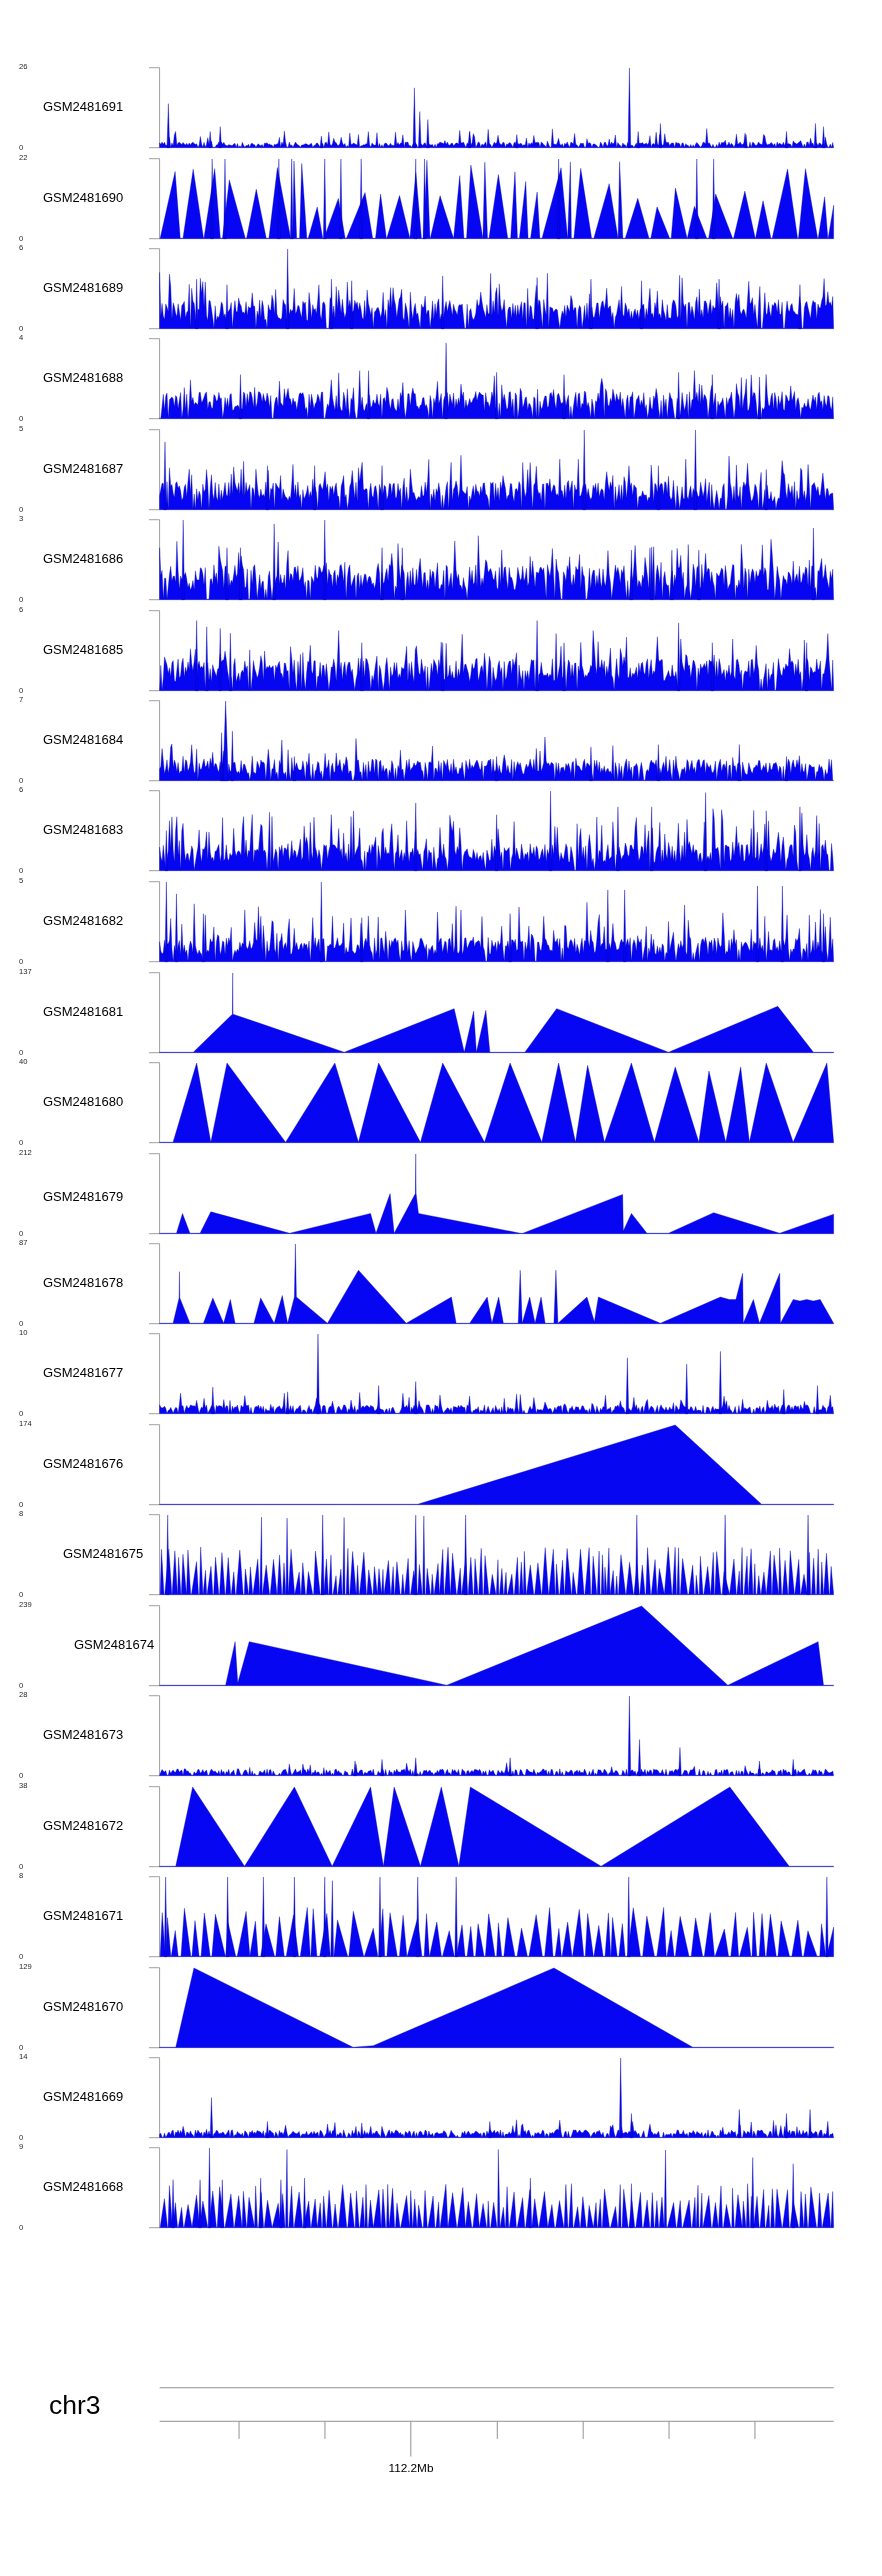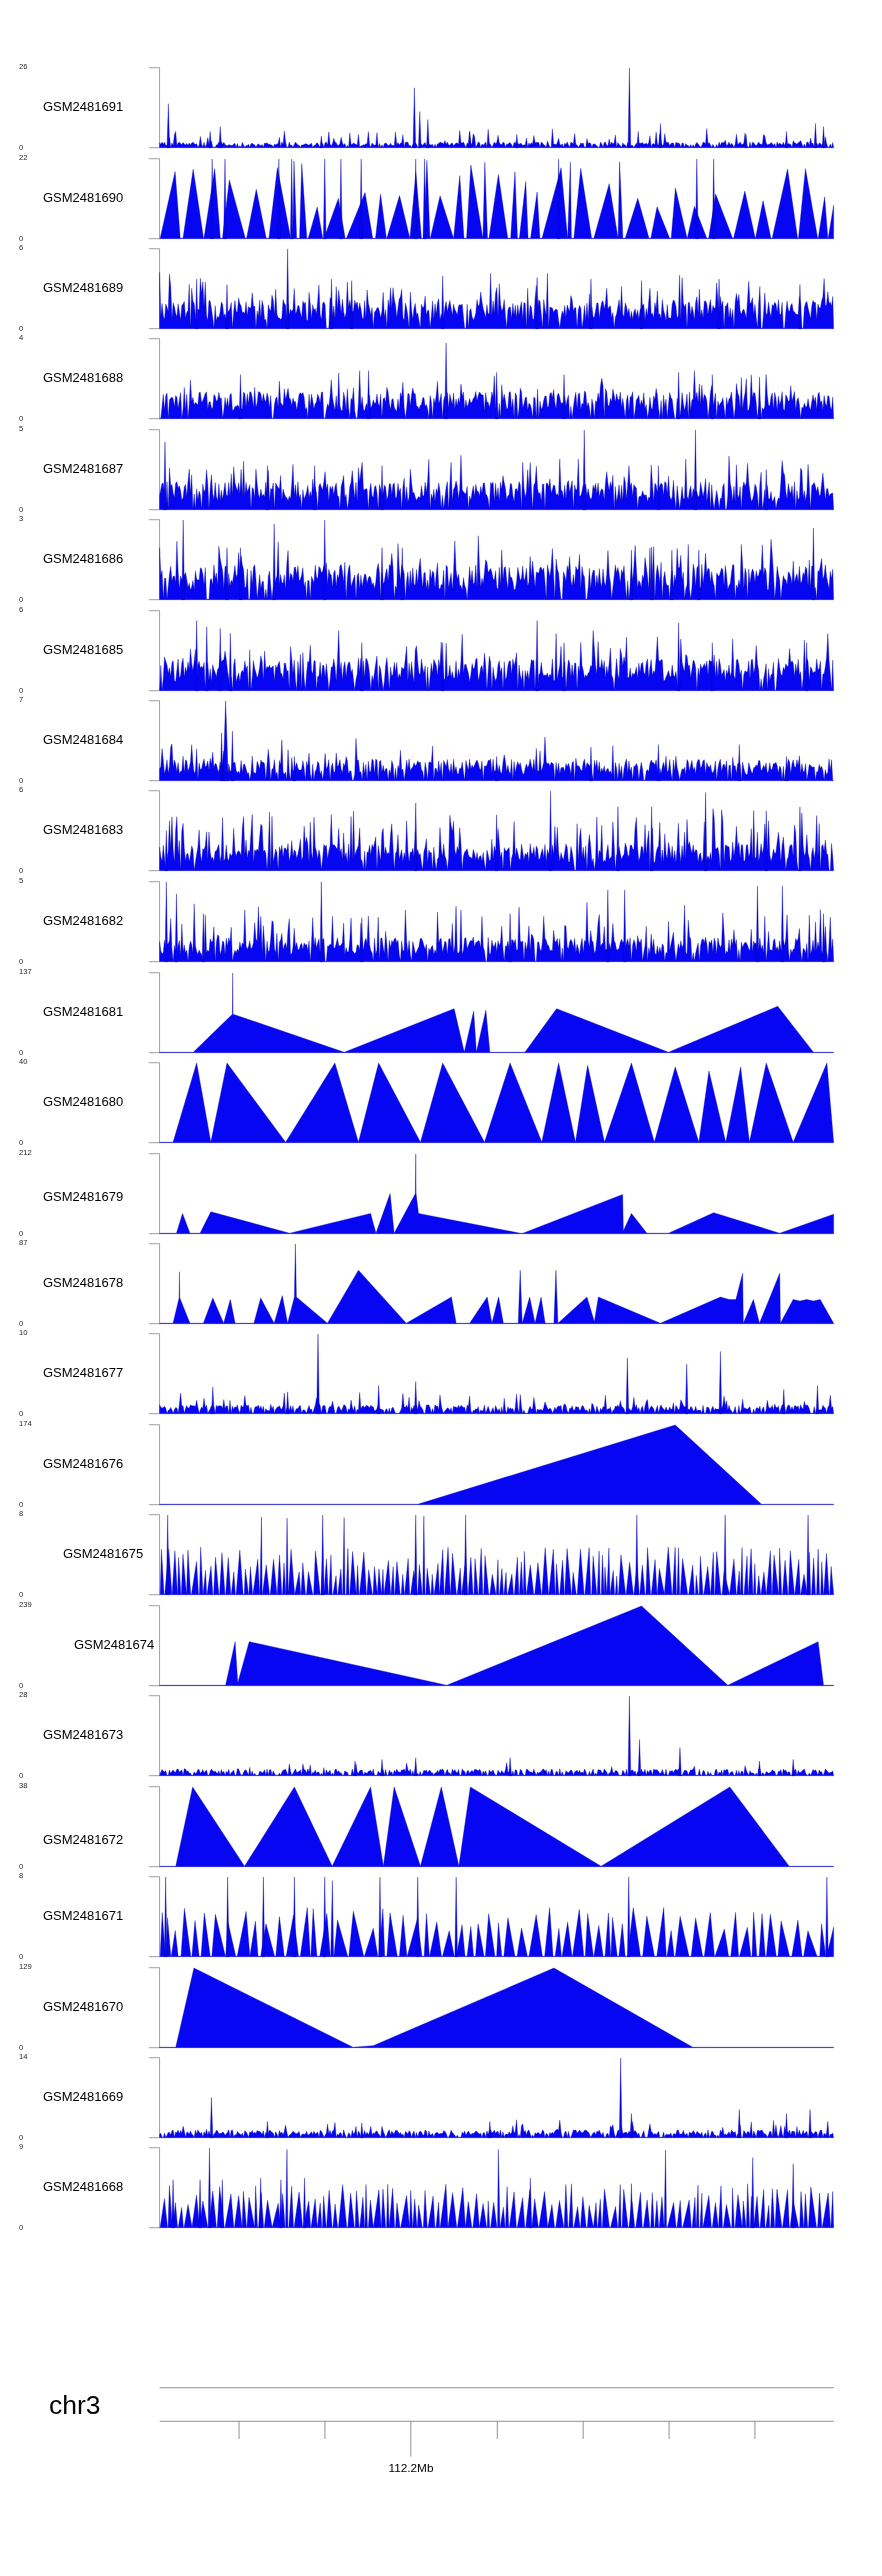--- a/index.html
+++ b/index.html
@@ -197,21 +197,21 @@
         <span class="tlabel" style="top: 32px;">GSM2481673</span>
         <span class="ytick" style="top: -4.7px;">28</span>
         <span class="ytick" style="top: 76px;">0</span>
         <svg class="tsvg" width="687" height="82" viewBox="0 0 1168 139">
           <path d="M0,1H18M18,1V137M0,137H18" stroke="#8a8a8a" stroke-width="1.4" fill="none"></path>
           <path d="M18,137L18.0,136.2L20.1,130.9L22.2,126.5L24.3,129.2L26.4,130.7L28.5,128.3L30.6,136.2L32.7,136.2L34.8,127.3L36.9,133.2L39.0,129.4L41.1,127.5L43.2,130.8L45.3,131.2L47.4,125.9L49.5,125.8L51.6,131.0L53.7,128.7L55.8,127.5L57.9,136.2L60.0,125.3L62.1,125.5L64.2,129.7L66.3,128.7L68.4,132.3L70.5,132.8L72.6,136.2L74.7,136.2L76.8,130.3L78.9,133.3L81.0,131.8L83.1,126.4L85.2,126.8L87.3,132.8L89.4,130.5L91.5,126.5L93.6,132.0L95.7,129.5L97.8,127.5L99.9,136.2L102.0,136.2L104.1,129.3L106.2,125.6L108.3,128.7L110.4,130.1L112.5,128.9L114.6,131.9L116.7,133.2L118.8,128.4L120.9,136.2L123.0,126.3L125.1,132.4L127.2,129.4L129.3,136.2L131.4,129.9L133.5,132.3L135.6,126.2L137.7,136.2L139.8,131.8L141.9,130.2L144.0,127.3L146.1,136.2L148.2,136.2L150.3,125.3L152.4,125.4L154.5,131.4L156.6,136.2L158.7,136.2L160.8,131.1L162.9,127.6L165.0,127.1L167.1,131.4L169.2,136.2L171.3,122.8L173.4,136.2L175.5,128.9L177.6,136.2L179.7,133.0L181.8,136.2L183.9,136.2L186.0,136.2L188.1,129.4L190.2,129.8L192.3,132.4L194.4,131.0L196.5,126.8L198.6,136.2L200.7,125.8L202.8,136.2L204.9,127.2L207.0,126.6L209.1,136.2L211.2,128.8L213.3,133.3L215.4,136.2L217.5,136.2L219.6,136.2L221.7,132.6L223.8,136.2L225.9,131.1L228.0,127.9L230.1,126.9L232.2,126.0L234.3,131.6L236.4,136.2L238.5,116.9L240.6,129.3L242.7,136.2L244.8,133.2L246.9,129.3L249.0,125.3L251.1,131.4L253.2,130.5L255.3,129.7L257.4,127.0L259.5,136.2L261.6,117.0L263.7,126.7L265.8,127.1L267.9,133.0L270.0,125.3L272.1,130.7L274.2,118.7L276.3,136.2L278.4,131.2L280.5,132.6L282.6,127.4L284.7,133.1L286.8,130.4L288.9,131.1L291.0,136.2L293.1,132.8L295.2,136.2L297.3,123.3L299.4,136.2L301.5,126.8L303.6,132.0L305.7,130.6L307.8,127.6L309.9,136.2L312.0,132.6L314.1,136.2L316.2,126.6L318.3,126.0L320.4,131.1L322.5,128.5L324.6,132.2L326.7,132.0L328.8,136.2L330.9,136.2L333.0,128.7L335.1,130.5L337.2,131.3L339.3,136.2L341.4,136.2L343.5,136.2L345.6,125.7L347.7,133.3L349.8,136.2L351.9,116.9L354.0,131.2L356.1,132.9L358.2,128.7L360.3,127.3L362.4,127.4L364.5,136.2L366.6,131.6L368.7,131.9L370.8,133.3L372.9,129.5L375.0,128.8L377.1,127.7L379.2,133.2L381.3,125.8L383.4,136.2L385.5,136.2L387.6,136.2L389.7,129.3L391.8,132.3L393.9,132.8L396.0,127.0L398.1,127.0L400.2,136.2L402.3,126.4L404.4,136.2L406.5,136.2L408.6,127.2L410.7,132.0L412.8,130.6L414.9,136.2L417.0,127.6L419.1,131.7L421.2,125.5L423.3,130.3L425.4,130.6L427.5,131.6L429.6,126.9L431.7,127.9L433.8,125.4L435.9,130.4L438.0,115.6L440.1,126.8L442.2,130.1L444.3,125.9L446.4,136.2L448.5,128.4L450.6,136.2L452.7,125.6L454.8,136.2L456.9,132.7L459.0,136.2L461.1,129.7L463.2,136.2L465.3,133.3L467.4,127.8L469.5,128.9L471.6,127.2L473.7,132.1L475.8,128.6L477.9,127.9L480.0,131.9L482.1,131.9L484.2,136.2L486.3,132.0L488.4,132.2L490.5,127.9L492.6,132.1L494.7,126.4L496.8,127.5L498.9,125.8L501.0,128.0L503.1,136.2L505.2,130.1L507.3,126.2L509.4,132.9L511.5,132.0L513.6,136.2L515.7,126.0L517.8,129.7L519.9,126.7L522.0,130.9L524.1,132.5L526.2,126.5L528.3,136.2L530.4,136.2L532.5,125.4L534.6,128.6L536.7,129.7L538.8,136.2L540.9,129.0L543.0,128.3L545.1,133.1L547.2,129.8L549.3,128.2L551.4,131.0L553.5,126.5L555.6,126.5L557.7,127.4L559.8,128.8L561.9,126.2L564.0,129.2L566.1,136.2L568.2,129.0L570.3,133.2L572.4,128.7L574.5,136.2L576.6,136.2L578.7,126.8L580.8,131.1L582.9,129.9L585.0,127.5L587.1,133.0L589.2,136.2L591.3,136.2L593.4,127.7L595.5,130.9L597.6,133.3L599.7,128.3L601.8,131.4L603.9,133.2L606.0,127.2L608.1,114.9L610.2,130.5L612.3,131.1L614.4,126.0L616.5,136.2L618.6,128.9L620.7,136.2L622.8,126.8L624.9,127.5L627.0,136.2L629.1,136.2L631.2,126.3L633.3,127.8L635.4,133.4L637.5,136.2L639.6,136.2L641.7,126.0L643.8,126.6L645.9,129.4L648.0,130.5L650.1,130.9L652.2,132.3L654.3,126.1L656.4,131.6L658.5,136.2L660.6,130.8L662.7,133.0L664.8,130.7L666.9,129.7L669.0,126.3L671.1,125.7L673.2,129.3L675.3,127.0L677.4,136.2L679.5,128.9L681.6,136.2L683.7,126.3L685.8,126.8L687.9,136.2L690.0,136.2L692.1,129.8L694.2,130.1L696.3,136.2L698.4,125.3L700.5,136.2L702.6,130.2L704.7,136.2L706.8,136.2L708.9,128.4L711.0,130.5L713.1,132.0L715.2,129.9L717.3,127.1L719.4,128.7L721.5,136.2L723.6,130.3L725.7,129.9L727.8,127.5L729.9,131.9L732.0,127.7L734.1,132.5L736.2,130.7L738.3,132.7L740.4,125.6L742.5,130.0L744.6,136.2L746.7,136.2L748.8,129.4L750.9,136.2L753.0,130.8L755.1,125.8L757.2,136.2L759.3,132.3L761.4,136.2L763.5,126.8L765.6,127.3L767.7,127.4L769.8,131.5L771.9,133.0L774.0,125.7L776.1,128.2L778.2,131.0L780.3,136.2L782.4,132.3L784.5,131.2L786.6,121.6L788.7,131.2L790.8,132.7L792.9,128.4L795.0,128.4L797.1,131.3L799.2,136.2L801.3,136.2L803.4,136.2L805.5,127.6L807.6,130.6L809.7,136.2L811.8,125.9L813.9,136.2L816.0,136.2L818.1,130.3L820.2,127.7L822.3,127.2L824.4,131.5L826.5,128.8L828.6,136.2L830.7,130.2L832.8,129.2L834.9,136.2L837.0,125.5L839.1,130.9L841.2,131.1L843.3,126.2L845.4,136.2L847.5,128.1L849.6,132.4L851.7,127.1L853.8,128.2L855.9,136.2L858.0,125.5L860.1,127.2L862.2,126.9L864.3,127.3L866.4,129.9L868.5,133.4L870.6,132.4L872.7,126.6L874.8,132.6L876.9,136.2L879.0,126.0L881.1,136.2L883.2,136.2L885.3,128.4L887.4,129.9L889.5,128.0L891.6,132.0L893.7,127.9L895.8,125.6L897.9,128.6L900.0,125.5L902.1,126.9L904.2,136.2L906.3,136.2L908.4,132.3L910.5,127.7L912.6,128.1L914.7,129.0L916.8,136.2L918.9,131.2L921.0,126.8L923.1,127.8L925.2,125.7L927.3,120.9L929.4,136.2L931.5,136.2L933.6,136.2L935.7,126.1L937.8,136.2L939.9,136.2L942.0,128.1L944.1,129.1L946.2,136.2L948.3,136.2L950.4,129.4L952.5,136.2L954.6,131.6L956.7,136.2L958.8,136.2L960.9,136.2L963.0,126.9L965.1,126.4L967.2,136.2L969.3,130.9L971.4,133.3L973.5,127.5L975.6,136.2L977.7,126.5L979.8,128.6L981.9,126.3L984.0,126.9L986.1,136.2L988.2,132.1L990.3,130.3L992.4,130.4L994.5,136.2L996.6,136.2L998.7,127.6L1000.8,136.2L1002.9,128.4L1005.0,136.2L1007.1,129.4L1009.2,129.8L1011.3,136.2L1013.4,119.9L1015.5,127.6L1017.6,132.4L1019.7,136.2L1021.8,128.4L1023.9,132.3L1026.0,132.5L1028.1,132.8L1030.2,136.2L1032.3,132.7L1034.4,136.2L1036.5,125.7L1038.6,125.3L1040.7,136.2L1042.8,131.8L1044.9,133.1L1047.0,136.2L1049.1,130.4L1051.2,130.5L1053.3,133.3L1055.4,131.7L1057.5,130.9L1059.6,126.7L1061.7,129.2L1063.8,129.4L1065.9,136.2L1068.0,136.2L1070.1,129.5L1072.2,129.9L1074.3,126.9L1076.4,136.2L1078.5,125.5L1080.6,128.9L1082.7,127.3L1084.8,132.9L1086.9,130.4L1089.0,130.9L1091.1,136.2L1093.2,136.2L1095.3,136.2L1097.4,127.4L1099.5,126.0L1101.6,136.2L1103.7,128.0L1105.8,131.7L1107.9,131.5L1110.0,129.4L1112.1,127.1L1114.2,125.8L1116.3,132.6L1118.4,136.2L1120.5,136.2L1122.6,132.3L1124.7,136.2L1126.8,132.1L1128.9,126.3L1131.0,129.2L1133.1,126.9L1135.2,130.7L1137.3,136.2L1139.4,127.3L1141.5,130.6L1143.6,130.1L1145.7,136.2L1147.8,132.9L1149.9,125.5L1152.0,127.9L1154.1,130.5L1156.2,132.2L1158.3,131.7L1160.4,130.9L1162.5,129.2L1164,137Z" fill="#0606f2" stroke="#0000a8" stroke-width="0.6"></path>
           <path d="M348.1,137L350.3,112.0L352.6,137ZM393.9,137L396.2,109.3L398.4,137ZM451.2,137L453.5,106.6L455.7,137ZM611.7,137L613.9,106.6L616.2,137ZM814.5,137L816.8,1.5L819.0,137ZM831.7,137L834.0,75.6L836.2,137ZM900.5,137L902.7,89.1L905.0,137ZM1035.7,137L1037.9,112.0L1040.2,137ZM1093.0,137L1095.2,109.3L1097.5,137Z" fill="#0606f2" stroke="#0000a8" stroke-width="0.6"></path>
         </svg>
       </div>
       <div class="track" style="top: 1786px; height: 81px;">
-        <span class="tlabel" style="top: 46px;">GSM2481672</span>
+        <span class="tlabel" style="top: 32px;">GSM2481672</span>
         <span class="ytick" style="top: -4.7px;">38</span>
         <span class="ytick" style="top: 76px;">0</span>
         <svg class="tsvg" width="687" height="82" viewBox="0 0 1168 139">
           <path d="M0,1H18M18,1V137M0,137H18" stroke="#8a8a8a" stroke-width="1.4" fill="none"></path>
           <path d="M18,137L18.0,136.2L45.5,136.2L74.2,1.5L162.4,136.2L247.2,1.5L311.4,136.2L376.7,1.5L398.5,136.2L416.8,1.5L461.5,136.2L497.0,1.5L526.8,136.2L546.3,1.5L768.6,136.2L987.5,1.5L1088.4,136.2L1164.0,136.2L1164,137Z" fill="#0606f2" stroke="#0000a8" stroke-width="0.6"></path>
         </svg>
       </div>
       <div class="track" style="top: 1876px; height: 81px;">
         <span class="tlabel" style="top: 32px;">GSM2481671</span>
         <span class="ytick" style="top: -4.7px;">8</span>

